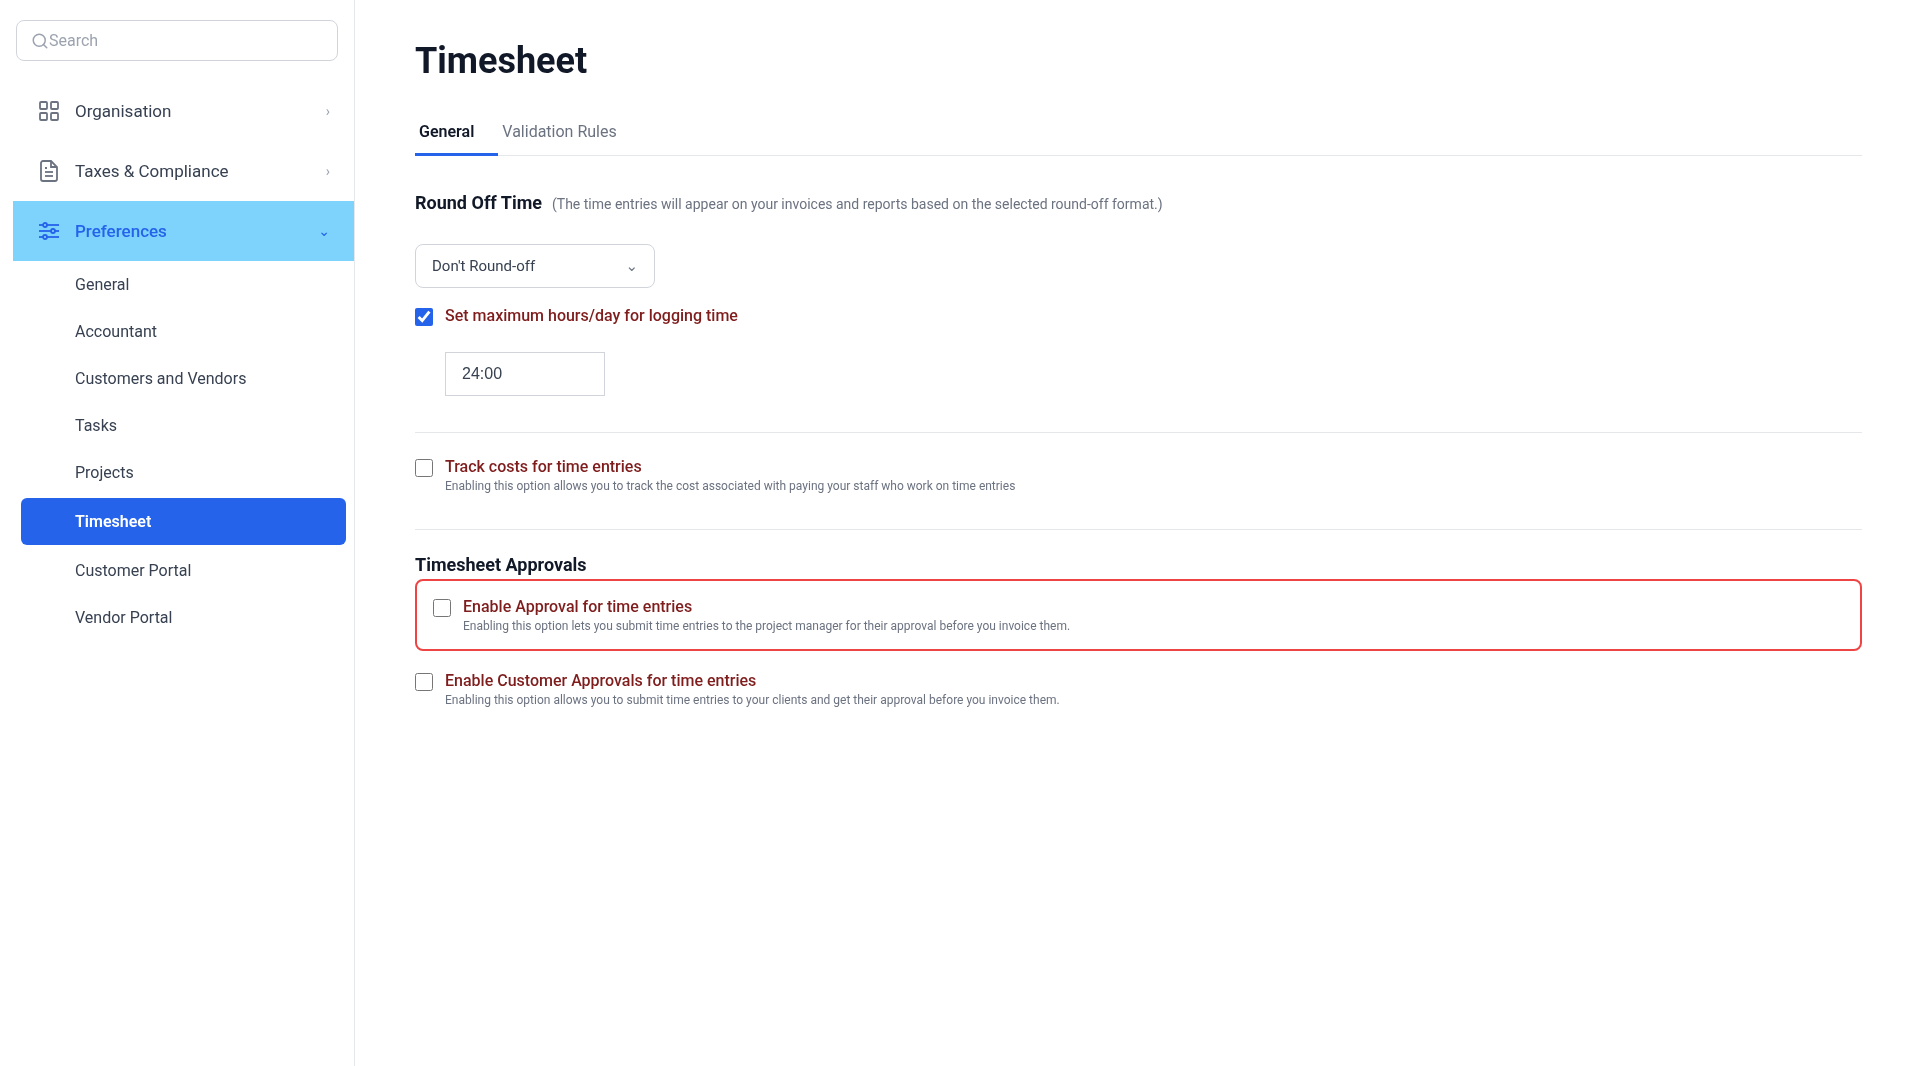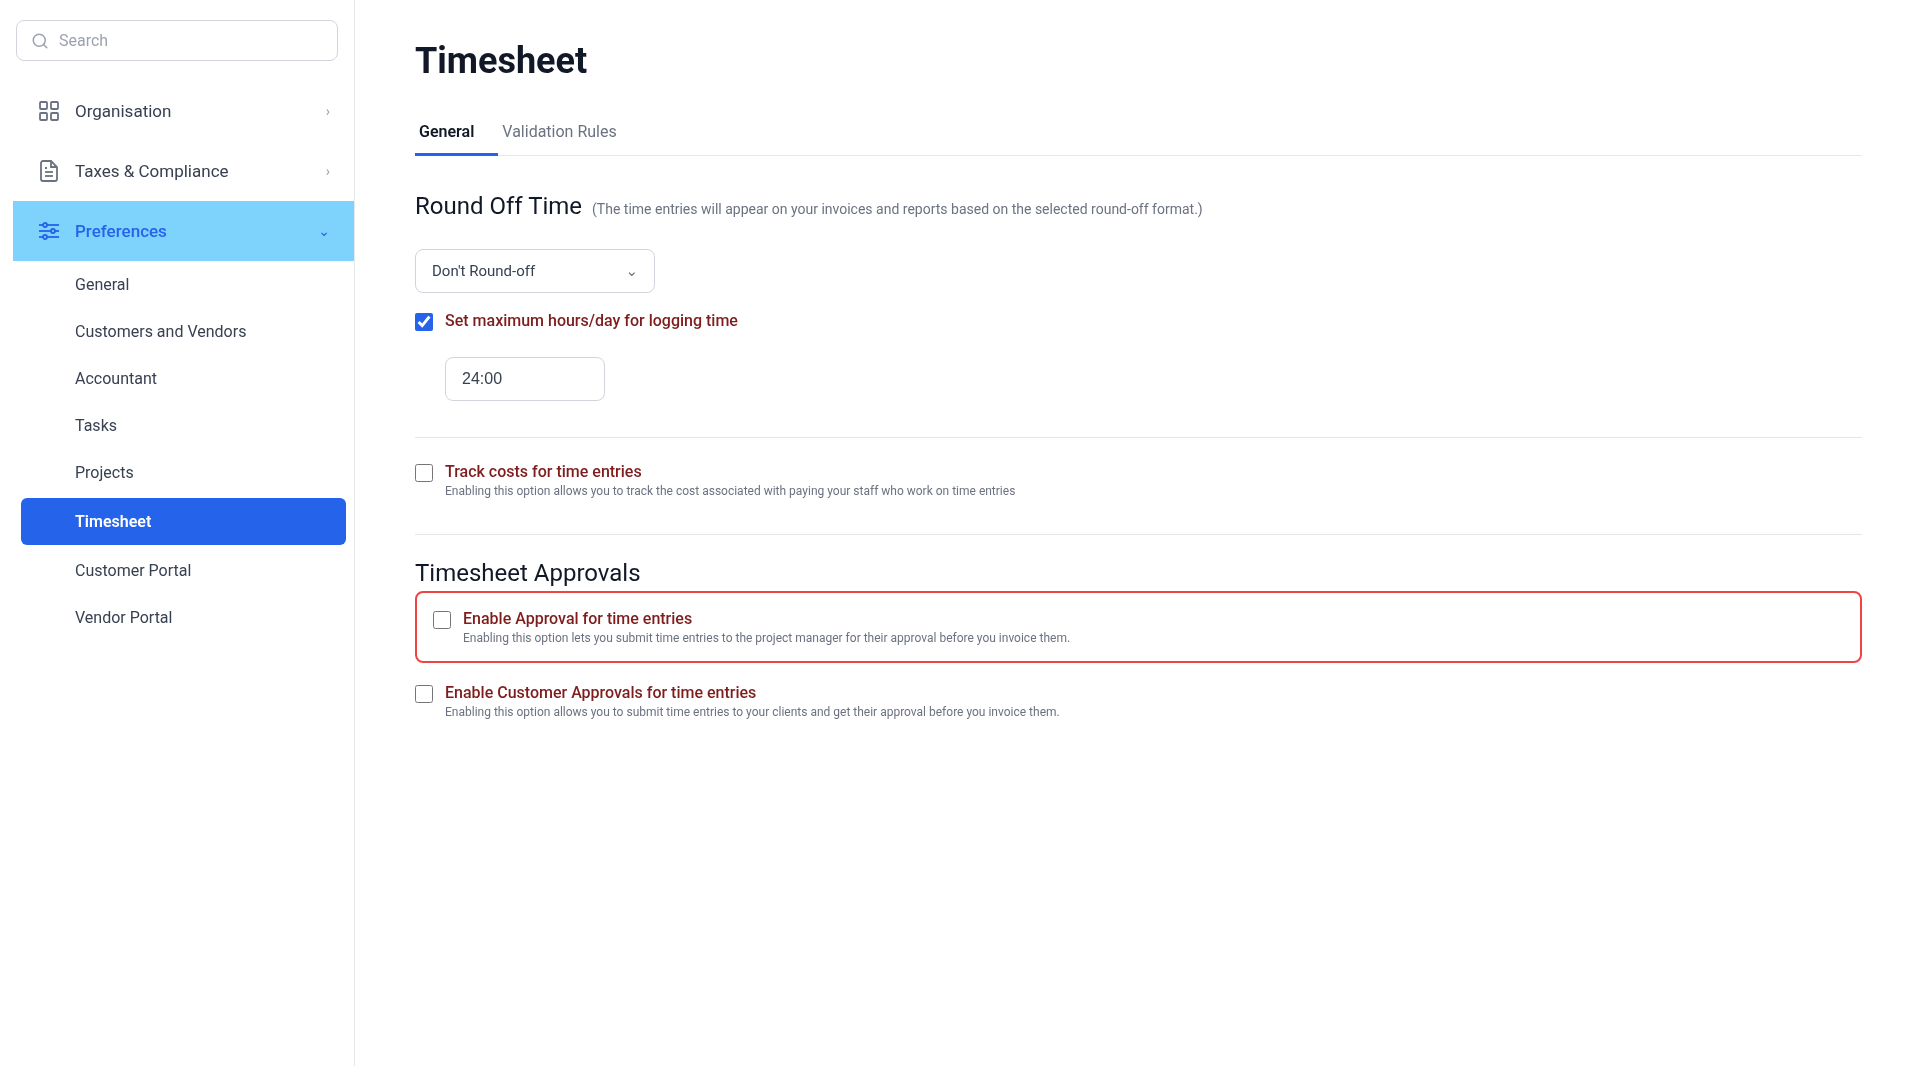--- a/index.html
+++ b/index.html
@@ -16,21 +16,21 @@
       overflow-y: auto;
     }
 
     .search-box {
       margin: 20px 16px 20px 16px;
       display: flex;
       align-items: center;
       border: 1.5px solid #d1d5db;
       border-radius: 8px;
       padding: 10px 14px;
-      gap: 10px;
+      gap: 0;
       cursor: text;
     }
 
     .search-box .search-icon-svg {
       color: #9ca3af;
       flex-shrink: 0;
     }
 
     .search-placeholder {
       color: #9ca3af;
@@ -132,22 +132,22 @@
       color: #111827;
       font-weight: 600;
       border-bottom: 3px solid #2563eb;
     }
 
     .section {
       margin-bottom: 36px;
     }
 
     .section-title {
-      font-size: 24px;
-      font-weight: 400;
+      font-size: 18px;
+      font-weight: 700;
       color: #111827;
       margin-bottom: 4px;
     }
 
     .section-subtitle {
       font-size: 14px;
       color: #6b7280;
       margin-bottom: 16px;
       display: inline;
     }
@@ -200,21 +200,21 @@
     }
 
     .checkbox-desc {
       font-size: 12px;
       color: #6b7280;
       margin-top: 3px;
     }
 
     .time-input {
       border: 1.5px solid #d1d5db;
-      border-radius: 8px;
+      border-radius: 0;
       padding: 12px 16px;
       font-size: 16px;
       color: #374151;
       width: 160px;
       margin-left: 30px;
       margin-top: 8px;
       outline: none;
     }
 
     .divider {
@@ -285,24 +285,24 @@
       </svg>
       <span>Preferences</span>
       <span class="nav-chevron">⌄</span>
     </div>
 
     <div class="sub-nav">
       <div class="sub-nav-item">
         <span>General</span>
       </div>
       <div class="sub-nav-item">
+        <span>Accountant</span>
+      </div>
+      <div class="sub-nav-item">
         <span>Customers and Vendors</span>
-      </div>
-      <div class="sub-nav-item">
-        <span>Accountant</span>
       </div>
       <div class="sub-nav-item">
         <span>Tasks</span>
       </div>
       <div class="sub-nav-item">
         <span>Projects</span>
       </div>
       <div class="sub-nav-item active">
         <span>Timesheet</span>
       </div>

